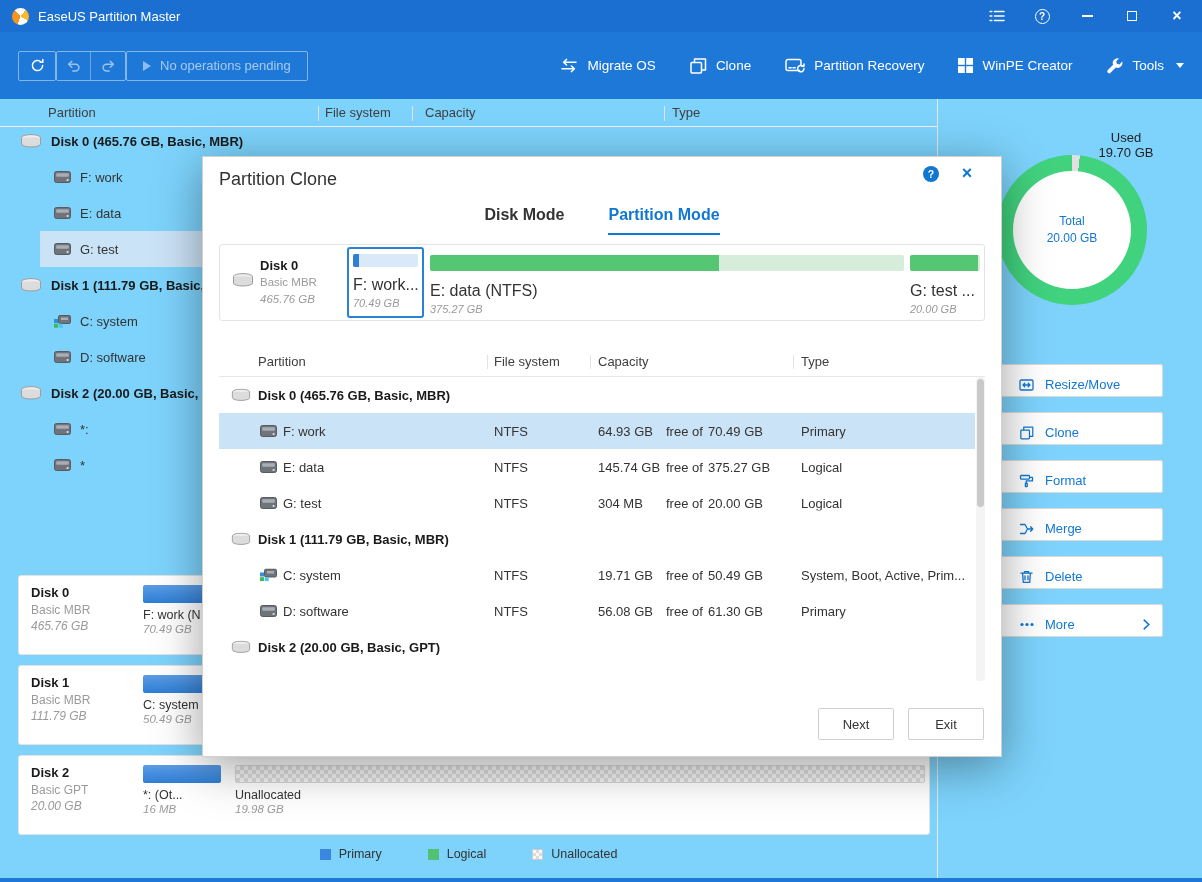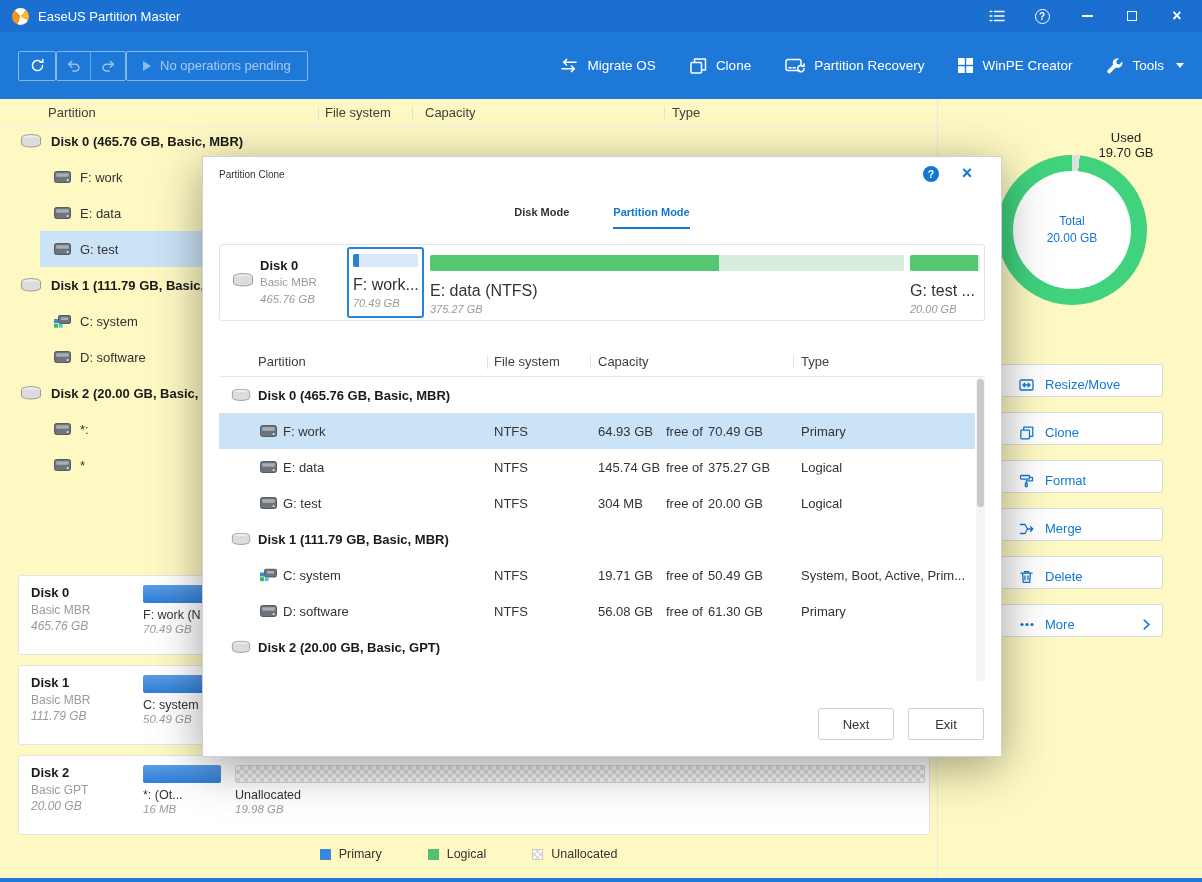--- a/index.html
+++ b/index.html
@@ -1,17 +1,17 @@
 <!DOCTYPE html>
 <html><head>
 <meta charset="utf-8">
 <style>
 *{margin:0;padding:0;box-sizing:border-box;}
 body{width:1202px;height:882px;font-family:"Liberation Sans",sans-serif;font-size:13px;color:#333;background:#fff;}
-.app{position:relative;width:1202px;height:882px;background:#fef9c3;overflow:hidden;}
+.app{position:relative;width:1202px;height:882px;background:#7dd3fc;overflow:hidden;}
 
 
 .titlebar{position:absolute;top:0;left:0;right:0;height:32px;background:#1b6fd0;display:flex;align-items:center;color:#fff;padding:0 12px;}
 .logo{width:17px;height:17px;border-radius:50%;background:conic-gradient(from 200deg,#f7941d 0 32%,#ffffff 32% 55%,#fdb92e 55% 78%,#ffffff 78%);margin-right:9px;flex:none;}
 .tb-title{font-size:13px;}
 .tb-icons{margin-left:auto;display:flex;align-items:center;gap:27px;padding-right:4px;}
 .tb-ic{width:18px;height:18px;display:flex;align-items:center;justify-content:center;color:#fff;cursor:pointer;}
 .help-circ{width:15px;height:15px;border:1.4px solid #fff;border-radius:50%;font-size:10px;font-weight:bold;display:flex;align-items:center;justify-content:center;}
 .min-bar{width:11px;height:2px;background:#fff;}
 .max-box{width:10px;height:10px;border:1.6px solid #fff;}
@@ -76,25 +76,25 @@
 .used{position:absolute;left:1093px;top:130px;width:66px;text-align:center;font-size:13px;color:#222;line-height:15px;}
 .donut{position:absolute;left:997px;top:155px;width:150px;height:150px;border-radius:50%;background:conic-gradient(#e0e0e0 0 6deg,#41d27e 6deg 360deg);display:flex;align-items:center;justify-content:center;}
 .hole{width:118px;height:118px;border-radius:50%;background:#fff;display:flex;flex-direction:column;align-items:center;justify-content:center;color:#1178d2;font-size:12px;line-height:17px;}
 .actions{position:absolute;left:1000px;top:364px;display:flex;flex-direction:column;gap:15px;}
 .act{width:163px;height:33px;border:1px solid #d9d9d9;border-radius:2px;background:#fff;display:flex;align-items:center;padding:8px 12px 0 17px;color:#1178d2;font-size:13px;gap:10px;cursor:pointer;}
 .act .aic{display:flex;width:17px;justify-content:center;flex:none;}
 .act .chev{margin-left:auto;display:flex;}
 
 
 .dialog{position:absolute;left:202px;top:156px;width:800px;height:601px;background:#fff;border:1px solid #d0d0d0;box-shadow:0 10px 45px rgba(0,0,0,.38);z-index:20;}
-.dlg-title{position:absolute;left:16px;top:12px;font-size:10px;color:#333;}
+.dlg-title{position:absolute;left:16px;top:12px;font-size:18px;color:#333;}
 .dlg-help{position:absolute;left:720px;top:9px;width:16px;height:16px;border-radius:50%;background:#1178d2;color:#fff;font-size:10.5px;font-weight:bold;display:flex;align-items:center;justify-content:center;cursor:pointer;}
 .dlg-close{position:absolute;left:753px;top:5px;color:#1178d2;font-size:18px;font-weight:bold;width:22px;height:22px;display:flex;align-items:center;justify-content:center;cursor:pointer;}
 .tabs{position:absolute;top:49px;left:0;width:100%;display:flex;justify-content:center;gap:44px;}
-.tab{font-size:11px;padding-bottom:9px;color:#333;font-weight:600;cursor:pointer;}
+.tab{font-size:16px;padding-bottom:9px;color:#333;font-weight:600;cursor:pointer;}
 .tab.active{color:#1178d2;border-bottom:2px solid #1178d2;}
 .strip{position:absolute;left:16px;top:87px;width:766px;height:77px;border:1px solid #e4e4e4;border-radius:3px;}
 .strip .dic{position:absolute;left:12px;top:28px;display:flex;}
 .strip .dtxt{position:absolute;left:40px;top:12px;line-height:17px;}
 .dtxt .nm{font-weight:bold;font-size:13px;color:#1a1a1a;}
 .dtxt .bus{font-size:11.5px;color:#9a9a9a;}
 .dtxt .dsz{font-size:11.5px;color:#9a9a9a;font-style:italic;}
 .blk{position:absolute;cursor:pointer;}
 .blk .bar{height:16px;border-radius:2px;overflow:hidden;position:relative;background:#d5edda;}
 .blk .bar .fill{position:absolute;left:0;top:0;bottom:0;background:#55c671;}

